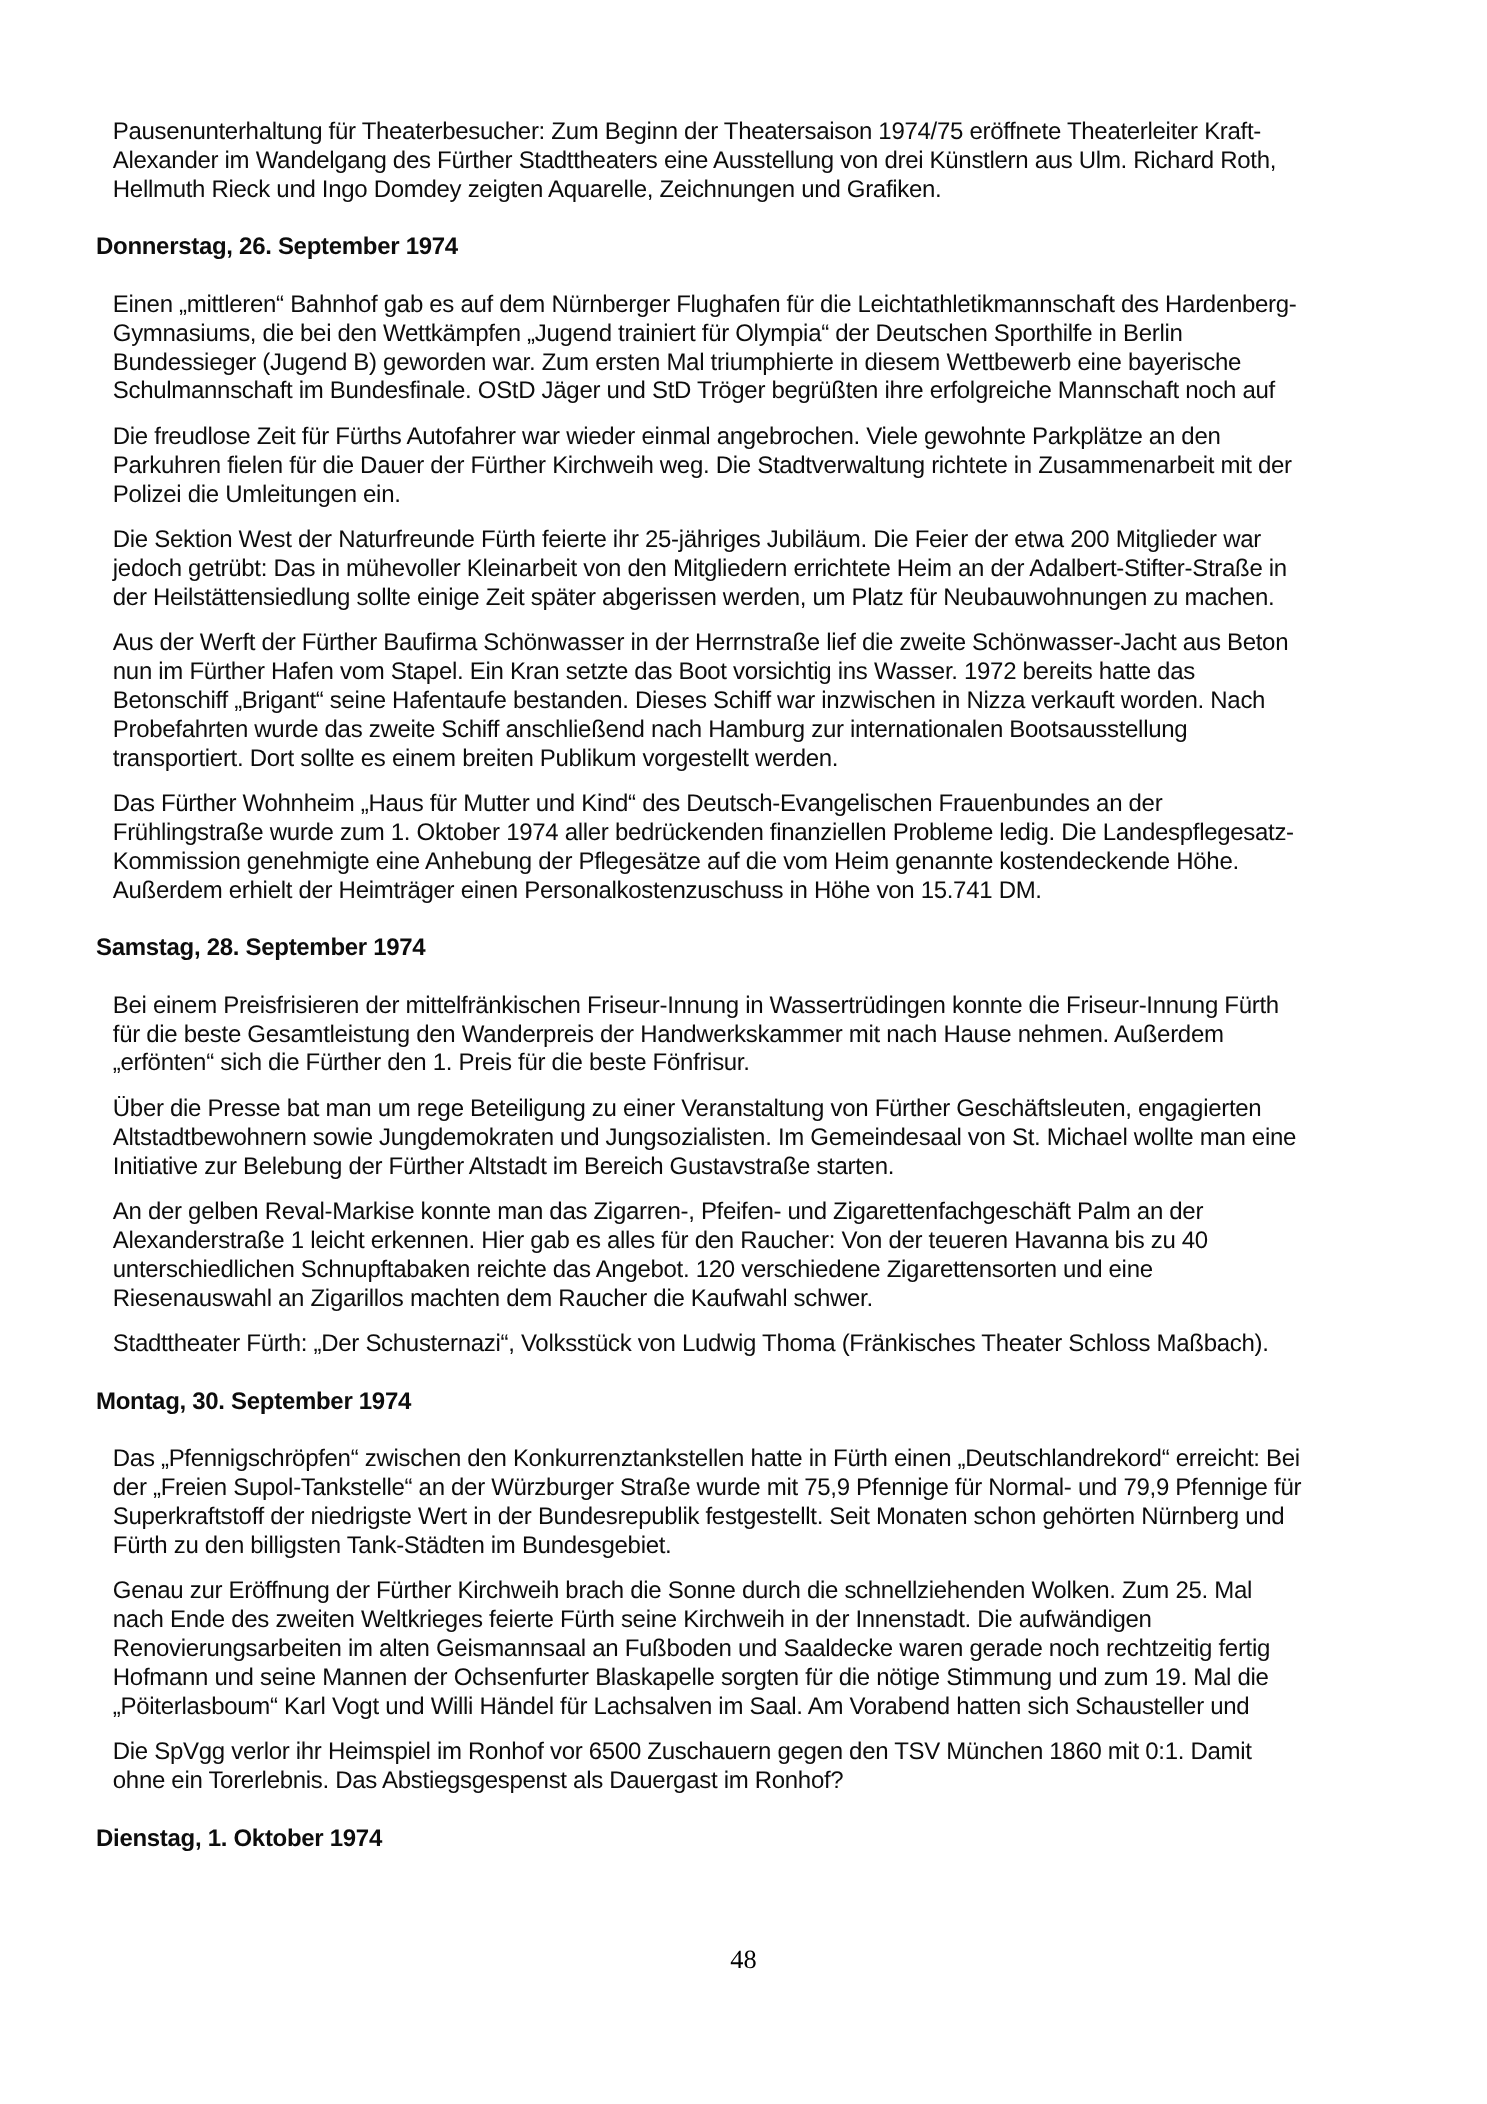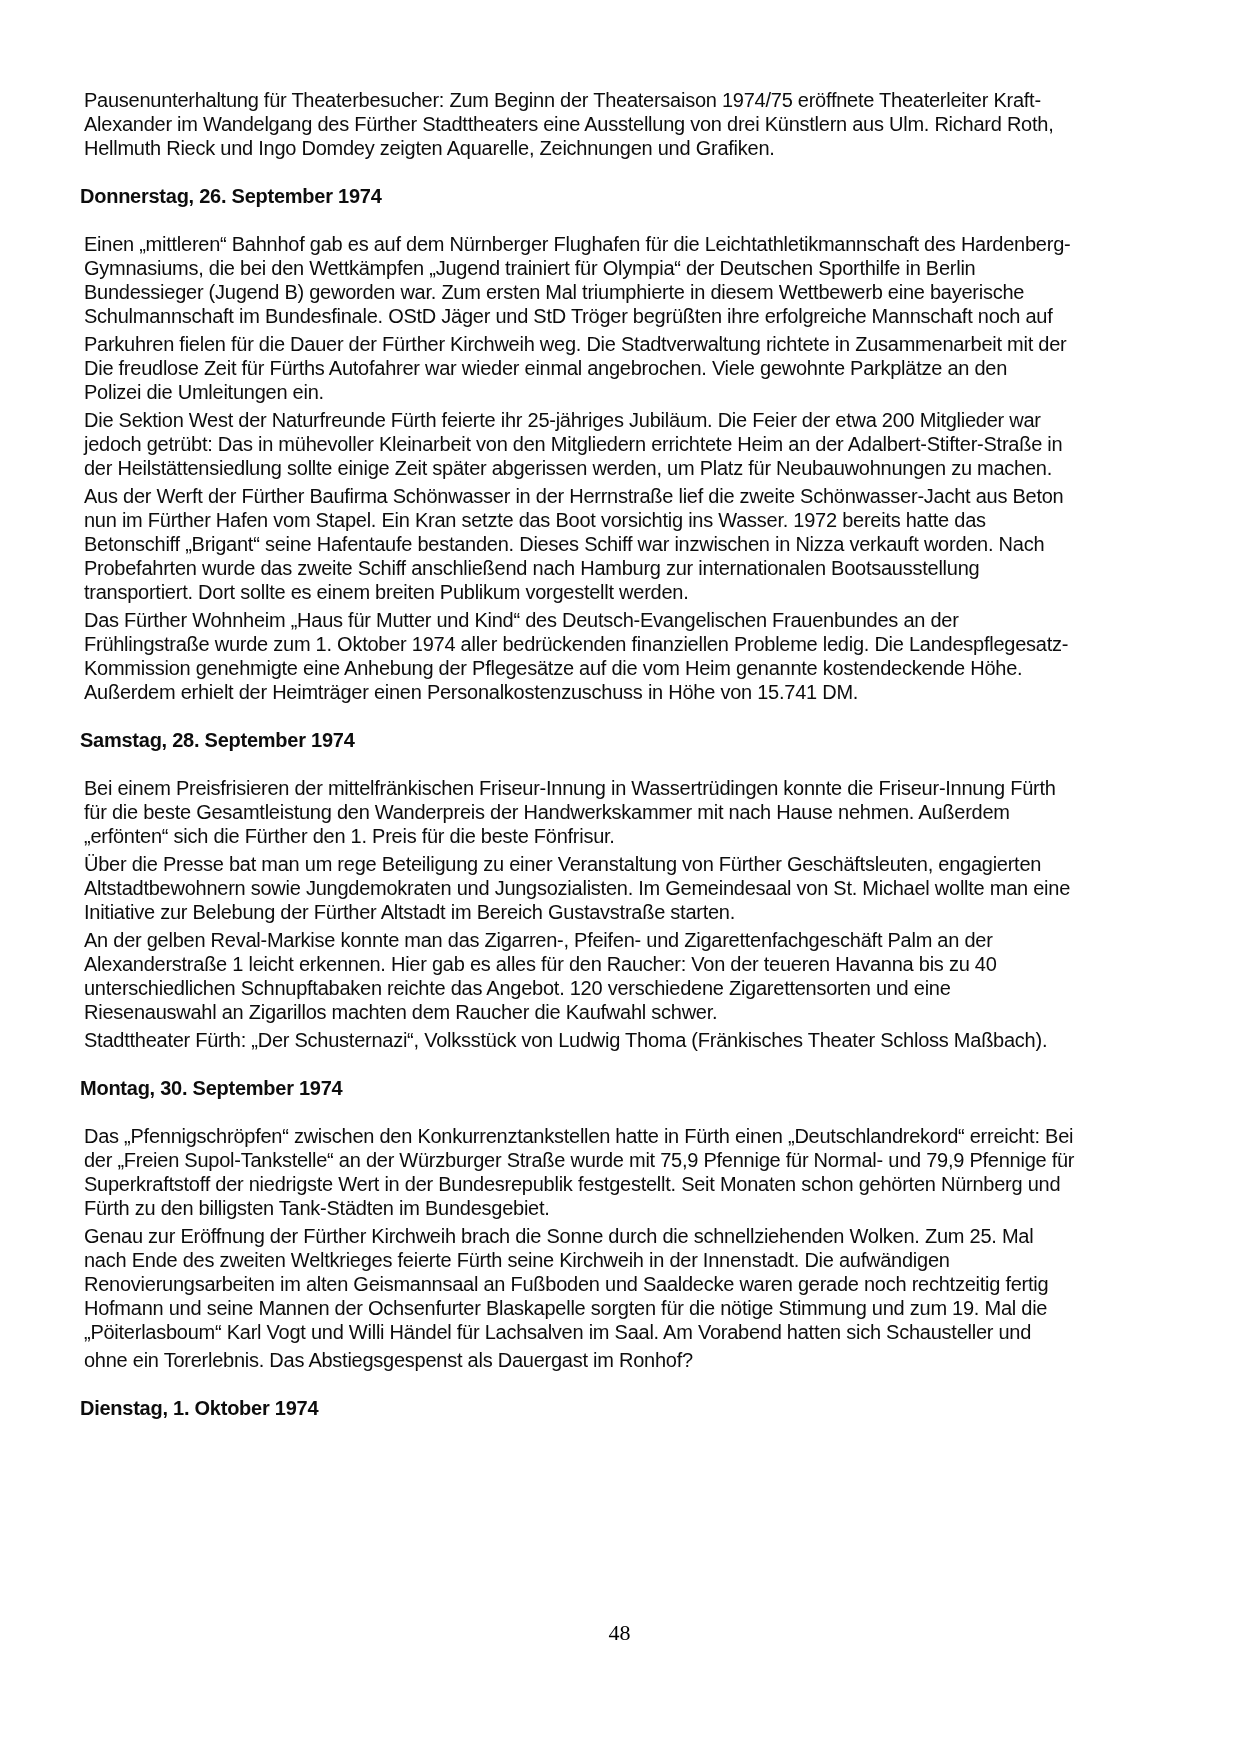--- a/index.html
+++ b/index.html
@@ -17,21 +17,21 @@
     font-family: "Liberation Sans", sans-serif;
     color: #0d0d0d;
   }
   .content {
     position: absolute;
     left: 80px;
     top: 84px;
     width: 1095px;
   }
   .paragraph {
-    margin: 4px;
+    margin: 14px;
   }
   .line {
     white-space: nowrap;
     font-size: 20px;
     line-height: 24px;
     letter-spacing: -0.25px;
   }
   .heading {
     font-weight: bold;
     font-size: 20px;
@@ -63,22 +63,22 @@
         <div class="line">Hellmuth Rieck und Ingo Domdey zeigten Aquarelle, Zeichnungen und Grafiken.</div>
       </div>
       <div class="heading">Donnerstag, 26. September 1974</div>
       <div class="paragraph">
         <div class="line">Einen „mittleren“ Bahnhof gab es auf dem Nürnberger Flughafen für die Leichtathletikmannschaft des Hardenberg-</div>
         <div class="line">Gymnasiums, die bei den Wettkämpfen „Jugend trainiert für Olympia“ der Deutschen Sporthilfe in Berlin</div>
         <div class="line">Bundessieger (Jugend B) geworden war. Zum ersten Mal triumphierte in diesem Wettbewerb eine bayerische</div>
         <div class="line">Schulmannschaft im Bundesfinale. OStD Jäger und StD Tröger begrüßten ihre erfolgreiche Mannschaft noch auf</div>
       </div>
       <div class="paragraph">
+        <div class="line">Die freudlose Zeit für Fürths Autofahrer war wieder einmal angebrochen. Viele gewohnte Parkplätze an den</div>
         <div class="line">Parkuhren fielen für die Dauer der Fürther Kirchweih weg. Die Stadtverwaltung richtete in Zusammenarbeit mit der</div>
-        <div class="line">Die freudlose Zeit für Fürths Autofahrer war wieder einmal angebrochen. Viele gewohnte Parkplätze an den</div>
         <div class="line">Polizei die Umleitungen ein.</div>
       </div>
       <div class="paragraph">
         <div class="line">Die Sektion West der Naturfreunde Fürth feierte ihr 25-jähriges Jubiläum. Die Feier der etwa 200 Mitglieder war</div>
         <div class="line">jedoch getrübt: Das in mühevoller Kleinarbeit von den Mitgliedern errichtete Heim an der Adalbert-Stifter-Straße in</div>
         <div class="line">der Heilstättensiedlung sollte einige Zeit später abgerissen werden, um Platz für Neubauwohnungen zu machen.</div>
       </div>
       <div class="paragraph">
         <div class="line">Aus der Werft der Fürther Baufirma Schönwasser in der Herrnstraße lief die zweite Schönwasser-Jacht aus Beton</div>
         <div class="line">nun im Fürther Hafen vom Stapel. Ein Kran setzte das Boot vorsichtig ins Wasser. 1972 bereits hatte das</div>
@@ -120,18 +120,19 @@
         <div class="line">Fürth zu den billigsten Tank-Städten im Bundesgebiet.</div>
       </div>
       <div class="paragraph">
         <div class="line">Genau zur Eröffnung der Fürther Kirchweih brach die Sonne durch die schnellziehenden Wolken. Zum 25. Mal</div>
         <div class="line">nach Ende des zweiten Weltkrieges feierte Fürth seine Kirchweih in der Innenstadt. Die aufwändigen</div>
         <div class="line">Renovierungsarbeiten im alten Geismannsaal an Fußboden und Saaldecke waren gerade noch rechtzeitig fertig</div>
         <div class="line">Hofmann und seine Mannen der Ochsenfurter Blaskapelle sorgten für die nötige Stimmung und zum 19. Mal die</div>
         <div class="line">„Pöiterlasboum“ Karl Vogt und Willi Händel für Lachsalven im Saal. Am Vorabend hatten sich Schausteller und</div>
       </div>
       <div class="paragraph">
+        <div class="line">Die SpVgg verlor ihr Heimspiel im Ronhof vor 6500 Zuschauern gegen den TSV München 1860 mit 0:1. Damit</div>
         <div class="line">ohne ein Torerlebnis. Das Abstiegsgespenst als Dauergast im Ronhof?</div>
       </div>
       <div class="heading">Dienstag, 1. Oktober 1974</div>
     </div>
   <div class="footer">48</div>
 </div>
 
 </body></html>

